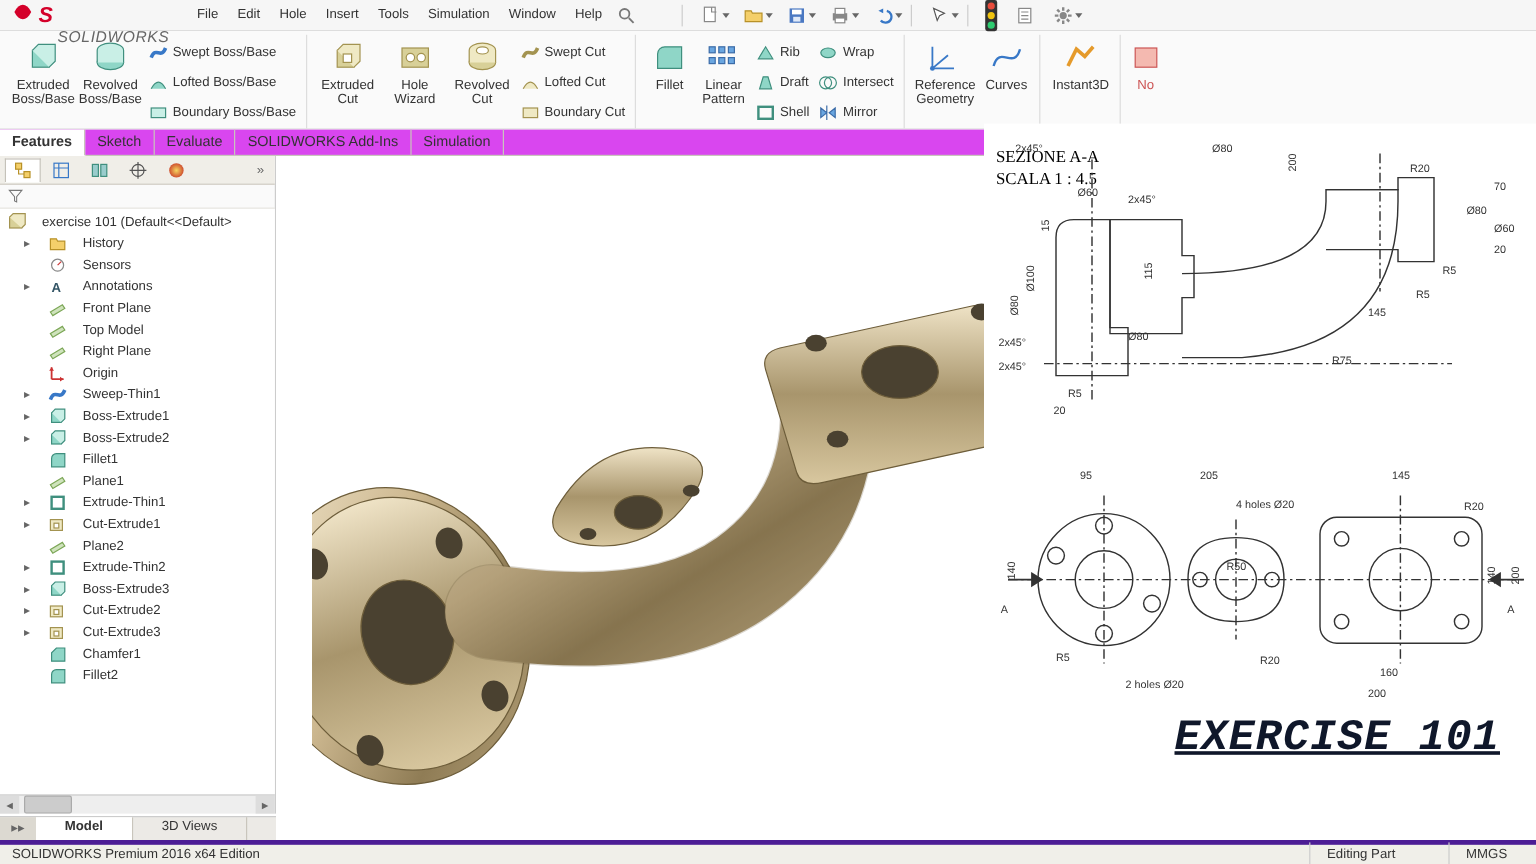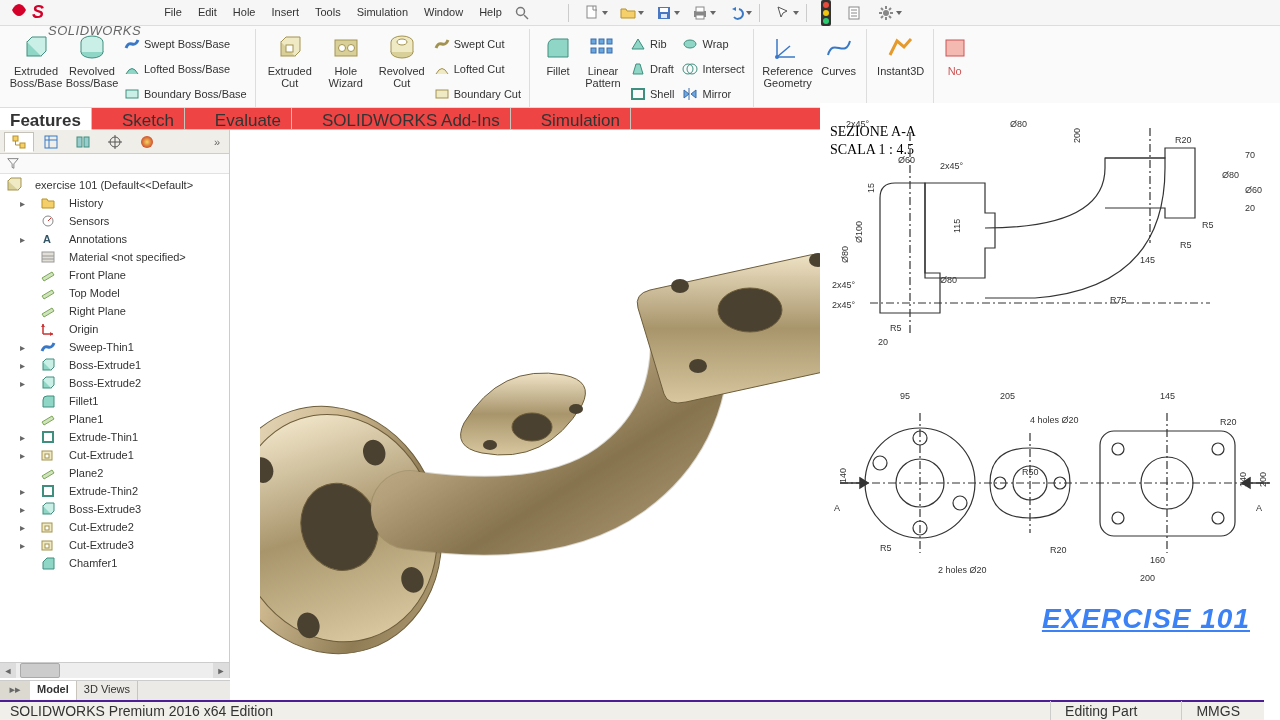--- a/index.html
+++ b/index.html
@@ -26,21 +26,21 @@
   
   .ribbon { display: flex; align-items: stretch; height: 82px; background: #fafafa; border-bottom: 1px solid #ddd; padding: 3px 4px 0 4px; gap: 2px; }
   .rib-group { display: flex; border-right: 1px solid #ddd; padding: 0 4px; align-items:flex-start; }
   .big-btn { display:flex; flex-direction:column; align-items:center; justify-content:flex-start; width: 56px; padding-top:4px; gap:2px; color:#333; text-align:center; line-height:1.1;}
   .big-btn .ico { width: 32px; height: 30px; display:flex;align-items:center;justify-content:center;}
   .small-col { display:flex; flex-direction:column; gap:3px; padding-top:4px;}
   .small-btn { display:flex; align-items:center; gap:4px; height:22px; padding:0 4px; white-space:nowrap; color:#333; cursor:default;}
   .small-btn .sic { width:16px;height:16px;flex:0 0 16px;display:flex;align-items:center;justify-content:center;}
 
   
-  .tabstrip { display:flex; height:22px; background:#ef4444; border-bottom:1px solid #c9c5bc; font-size:17px;gap:20px;}
+  .tabstrip { display:flex; height:22px; background:#d946ef; border-bottom:1px solid #c9c5bc; font-size:12px;}
   .tab { padding:3px 10px; border-right:1px solid #c9c5bc; color:#333;cursor:default;}
   .tab.active { background:#fff;border-bottom:1px solid #fff;margin-bottom:-1px;font-weight:bold;}
 
   
   .work { position:relative; display:flex; height: 548px; }
 
   
   .fm { width: 230px; border-right:1px solid #ccc; background:#fafafa; display:flex;flex-direction:column;}
   .fm-tabs { height:24px; background:#f0eee8; border-bottom:1px solid #d0cdc5; display:flex; align-items:center; gap:2px; padding:0 4px;}
   .fm-tab { width:30px;height:20px;border:1px solid transparent; display:flex;align-items:center;justify-content:center;}
@@ -56,31 +56,31 @@
   .fm-scroll .arr{width:16px;height:100%;background:#ddd;display:flex;align-items:center;justify-content:center;color:#666;font-size:9px;}
 
   
   .viewport { flex:1; position:relative; background:#fff;}
   .heads-up { position:absolute; top:-7px; right:120px; display:flex; gap:5px; align-items:center; background:rgba(255,255,255,0.9); padding:2px 6px;}
   .heads-up .hub { width:22px;height:20px;display:flex;align-items:center;justify-content:center;position:relative;}
   .heads-up .hub .dd{top:auto;bottom:2px;}
 
   .drawing-panel { position:absolute; right:0; top:-27px; width:460px; height:540px; background:#fff; }
   .drawing-title { position:absolute; top:20px; left:10px; font-family:Liberation Serif, serif; font-size:14px; color:#000000; line-height:1.25;}
-  .exercise-title { position:absolute; bottom:8px; right:30px; font-family:Liberation Sans, sans-serif; font-size:28px; font-style:italic; font-weight:bold; color:#3b82f6; text-decoration:underline; letter-spacing:1px;}
+  .exercise-title { position:absolute; bottom:8px; right:30px; font-family:Liberation Mono, monospace; font-size:36px; font-style:italic; font-weight:bold; color:#0f172a; text-decoration:underline; letter-spacing:1px;}
 
   
   .part-render { position:absolute; left:30px; top:80px; width:590px; height:480px; pointer-events:none;}
 
   
   .bottom-tabs { position:absolute; bottom:20px; left:0; width:230px; height:20px; background:#eceae6; border-top:1px solid #ccc; display:flex; font-size:11px;}
-  .bottom-tabs .tab { padding:2px 7px; }
+  .bottom-tabs .tab { padding:2px 24px; }
   .bottom-tabs .first { width:30px; background:#dcd9d1; color:#666; text-align:center;padding:2px 0;}
   .bottom-tabs .tab.active { background:#fff; font-weight:bold;}
-  .statusbar { position:absolute; bottom:0; left:0; right:16px; height:20px; background:#f0efe9; border-top:2px solid #4c1d95; display:flex; align-items:center; justify-content:space-between; padding:0 10px; font-size:14px; color:#333;}
+  .statusbar { position:absolute; bottom:0; left:0; right:0; height:20px; background:#f0efe9; border-top:4px solid #4c1d95; display:flex; align-items:center; justify-content:space-between; padding:0 10px; font-size:11px; color:#333;}
   .statusbar .right { display:flex; gap:30px; align-items:center;}
   .statusbar .cell { border-left:1px solid #ccc; padding:0 14px; height:20px; display:flex;align-items:center;}
   .stroke-grey { stroke:#777; fill:none; stroke-width:1.5;}
 </style>
 </head>
 <body>
 
 <div class="titlebar">
   <div class="logo">
     <span class="logo-d">
@@ -520,31 +520,20 @@
               <svg width="16" height="16" viewBox="0 0 16 16">
                 <text x="3" y="12" font-size="11" fill="#356" font-weight="bold">A</text>
               </svg>
             </span>
             <span>Annotations</span>
           </div>
           <div class="node lvl1">
             <span class="tw"></span>
             <span class="nic">
               <svg width="16" height="16" viewBox="0 0 16 16">
-                <rect x="2" y="3" width="12" height="10" fill="#e1dfd6" stroke="#999"></rect>
-                <line x1="2" y1="7" x2="14" y2="7" stroke="#999"></line>
-                <line x1="2" y1="10" x2="14" y2="10" stroke="#999"></line>
-              </svg>
-            </span>
-            <span>Material &lt;not specified&gt;</span>
-          </div>
-          <div class="node lvl1">
-            <span class="tw"></span>
-            <span class="nic">
-              <svg width="16" height="16" viewBox="0 0 16 16">
                 <path d="M2 11l10-6 2 3-10 6z" fill="#cfe3bc" stroke="#7ca757"></path>
               </svg>
             </span>
             <span>Front Plane</span>
           </div>
           <div class="node lvl1">
             <span class="tw"></span>
             <span class="nic">
               <svg width="16" height="16" viewBox="0 0 16 16">
                 <path d="M2 11l10-6 2 3-10 6z" fill="#cfe3bc" stroke="#7ca757"></path>
@@ -686,20 +675,29 @@
             <span>Cut-Extrude3</span>
           </div>
           <div class="node lvl1">
             <span class="tw"></span>
             <span class="nic">
               <svg width="16" height="16" viewBox="0 0 16 16">
                 <path d="M3 14V7l4-4h7v11z" fill="#8fd6c7" stroke="#3f8f7e"></path>
               </svg>
             </span>
             <span>Chamfer1</span>
+          </div>
+          <div class="node lvl1">
+            <span class="tw"></span>
+            <span class="nic">
+              <svg width="16" height="16" viewBox="0 0 16 16">
+                <path d="M3 14V7a4 4 0 0 1 4-4h7v11z" fill="#8fd6c7" stroke="#3f8f7e"></path>
+              </svg>
+            </span>
+            <span>Fillet2</span>
           </div>
         </div>
     </div>
     <div class="fm-scroll">
       <div class="arr">◄</div>
         <div class="thumb"></div>
         <div style="flex:1"></div>
         <div class="arr">►</div>
     </div>
   </div>

